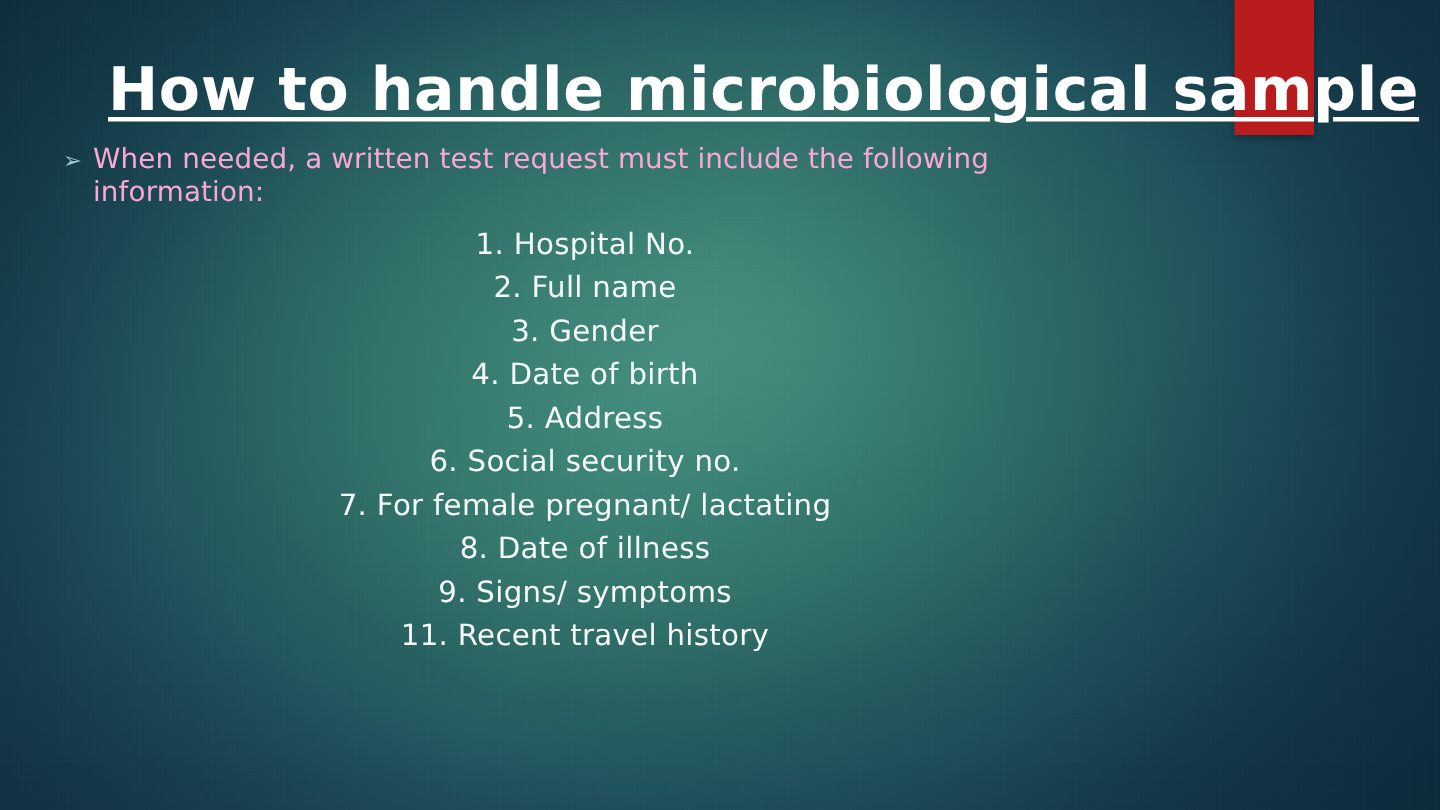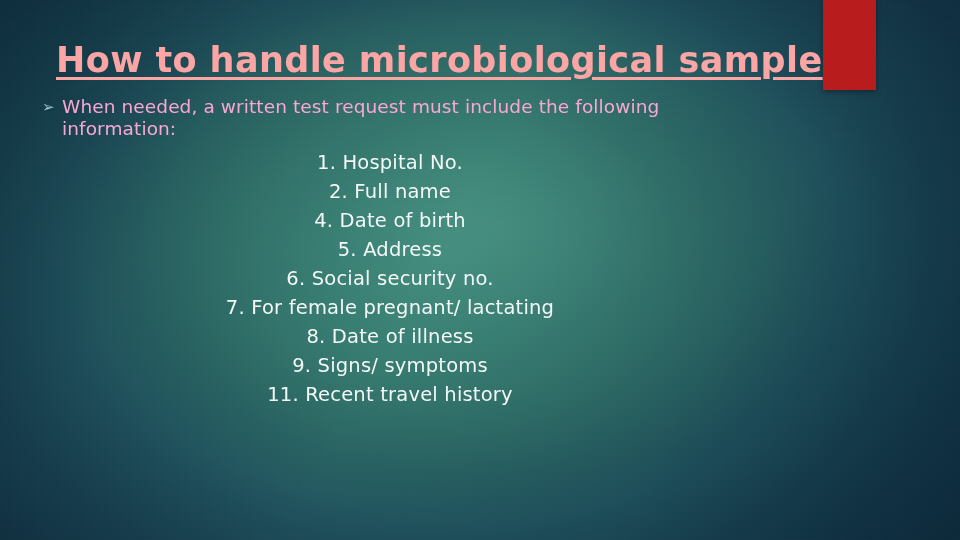--- a/index.html
+++ b/index.html
@@ -83,25 +83,25 @@
     top: -2px;
     width: 53px;
     height: 92px;
     background: #b81c1c;
     box-shadow: 0 2px 5px rgba(0,0,0,0.35);
   }
 
   
   .slide-title {
     position: absolute;
-    left: 56px;
+    left: 72px;
     top: 38px;
-    color: #fca5a5;
+    color: #ffffff;
     font-family: "DejaVu Sans", sans-serif;
-    font-size: 35px;
+    font-size: 40px;
     font-weight: bold;
     letter-spacing: 0.4px;
     line-height: 44px;
     white-space: nowrap;
     text-decoration: underline;
     text-underline-offset: 5px;
     text-decoration-thickness: 3px;
   }
 
   
@@ -172,20 +172,21 @@
   <div class="body-block">
 
     <div class="bullet-row">
       <span class="bullet-glyph">➢</span>
       <span class="bullet-text">When needed, a written test request must include the following information:</span>
     </div>
 
     <ul class="numbered-list">
       <li>1. Hospital No.</li>
       <li>2. Full name</li>
+      <li>3. Gender</li>
       <li>4. Date of birth</li>
       <li>5. Address</li>
       <li>6. Social security no.</li>
       <li>7. For female pregnant/ lactating</li>
       <li>8. Date of illness</li>
       <li>9. Signs/ symptoms</li>
       <li>11. Recent travel history</li>
     </ul>
 
   </div>

